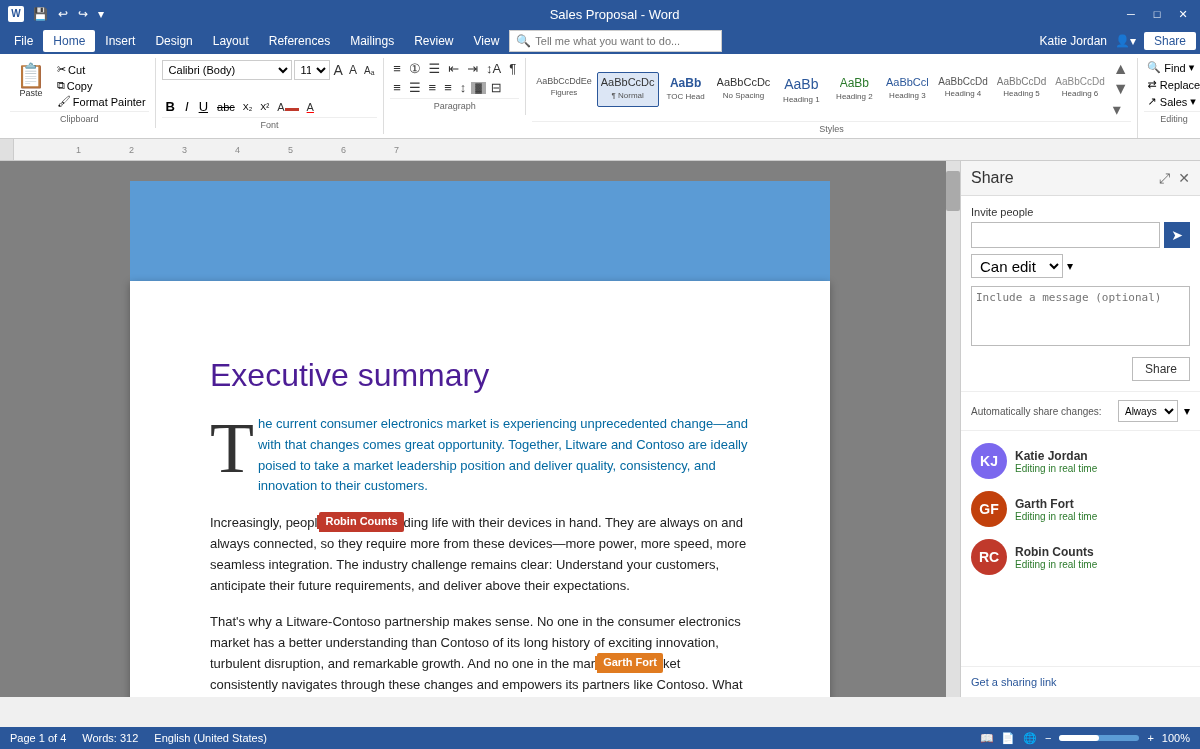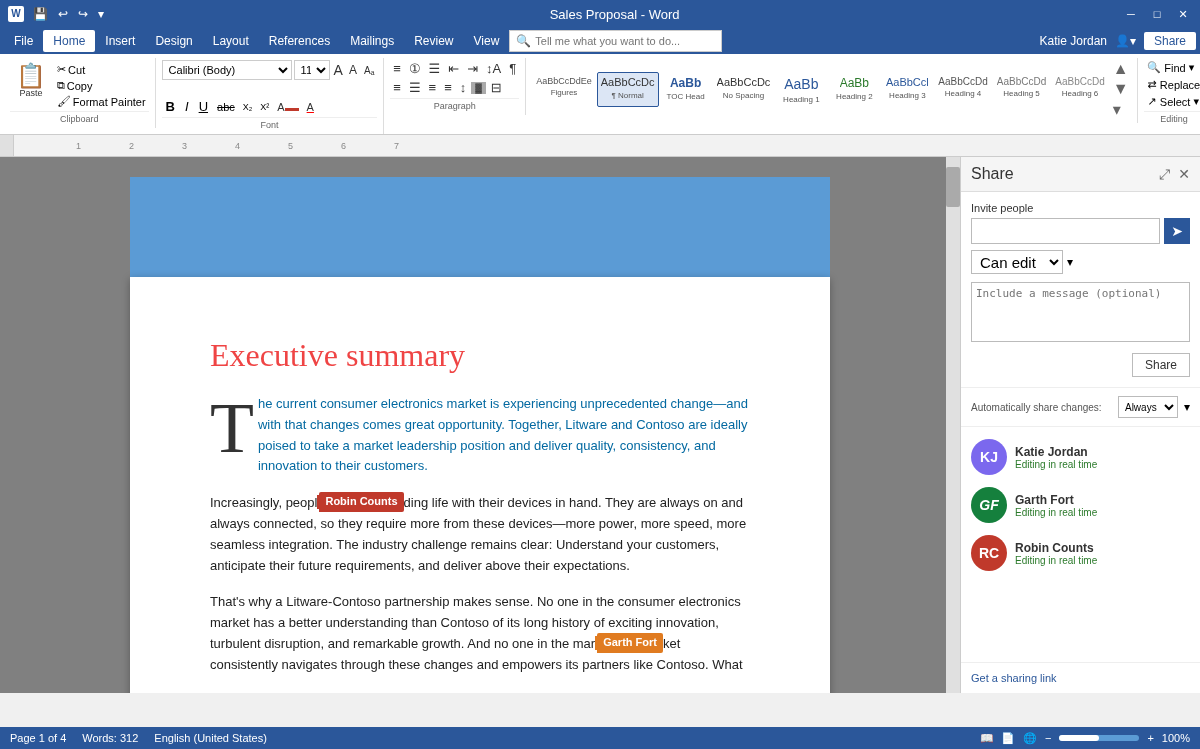--- a/index.html
+++ b/index.html
@@ -289,24 +289,25 @@
     .sharing-link {
       padding: 8px 10px;
       border-top: 1px solid #eee;
       margin-top: auto;
     }
     .sharing-link a { font-size: 11px; color: #2b579a; cursor: pointer; text-decoration: none; }
 
     
     .doc-title {
       font-size: 32px;
-      color: #ef4444;
+      color: #4c1d95;
       font-weight: 300;
       margin-bottom: 20px;
-      font-family: Liberation Serif, serif;
+      font-family: Liberation Sans, sans-serif;
+      margin-top: 16px;
     }
     .drop-cap {
       font-size: 72px;
       line-height: 0.85;
       font-family: serif;
       color: #333;
       float: left;
       margin-right: 4px;
       padding-top: 4px;
     }
@@ -613,36 +614,37 @@
           <div class="style-preview" style="font-size:10px;color:#888;">AaBbCcDd</div>
           <div class="style-label">Heading 6</div>
         </div>
       </div>
       <div style="display:flex;flex-direction:column;gap:2px;">
         <span class="styles-arrow">▲</span>
         <span class="styles-arrow">▼</span>
         <span class="styles-arrow">▾</span>
       </div>
     </div>
+    <div class="ribbon-group-label">Styles</div>
   </div>
 
   <div class="ribbon-group">
     <div class="editing-group">
       <div class="edit-btn">
         <span>🔍</span>
         <span>Find</span>
         <span>▾</span>
       </div>
       <div class="edit-btn">
         <span>⇄</span>
         <span>Replace</span>
       </div>
       <div class="edit-btn">
         <span>↗</span>
-        <span>Select</span>
+        <span>Sales</span>
         <span>▾</span>
       </div>
     </div>
     <div class="ribbon-group-label">Editing</div>
   </div>
 </div>
 
 <div class="h-ruler-area">
   <div class="h-ruler-corner"></div>
   <div class="h-ruler-main" style="background: linear-gradient(to right, #f2f2f2 0px, #f2f2f2 100%); display:flex; align-items:center; padding: 0 2px; font-size: 9px; color: #888;">
@@ -734,21 +736,21 @@
           <div class="avatar-img" style="background: #7b68ee;">KJ</div>
         </div>
         <div class="collab-info">
           <div class="collab-name">Katie Jordan</div>
           <div class="collab-status">Editing in real time</div>
         </div>
       </div>
 
       <div class="collaborator">
         <div class="avatar">
-          <div class="avatar-img" style="background: #15803d; font-style: italic;">GF</div>
+          <div class="avatar-img" style="background: #c2410c;">GF</div>
         </div>
         <div class="collab-info">
           <div class="collab-name">Garth Fort</div>
           <div class="collab-status">Editing in real time</div>
         </div>
       </div>
 
       <div class="collaborator">
         <div class="avatar">
           <div class="avatar-img" style="background: #c0392b;">RC</div>

